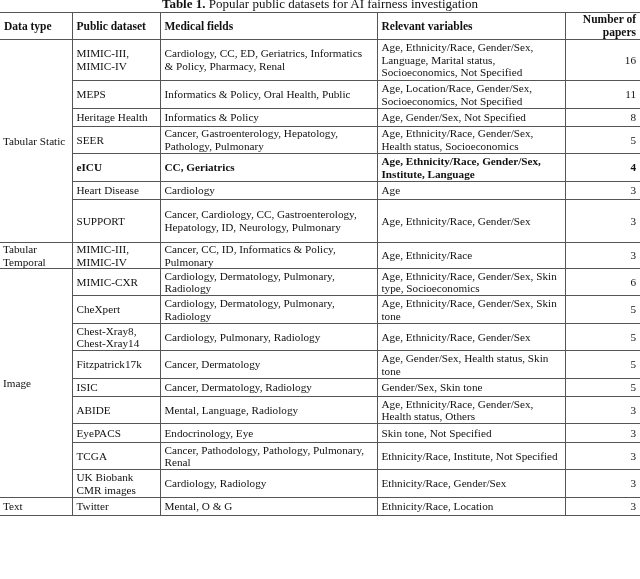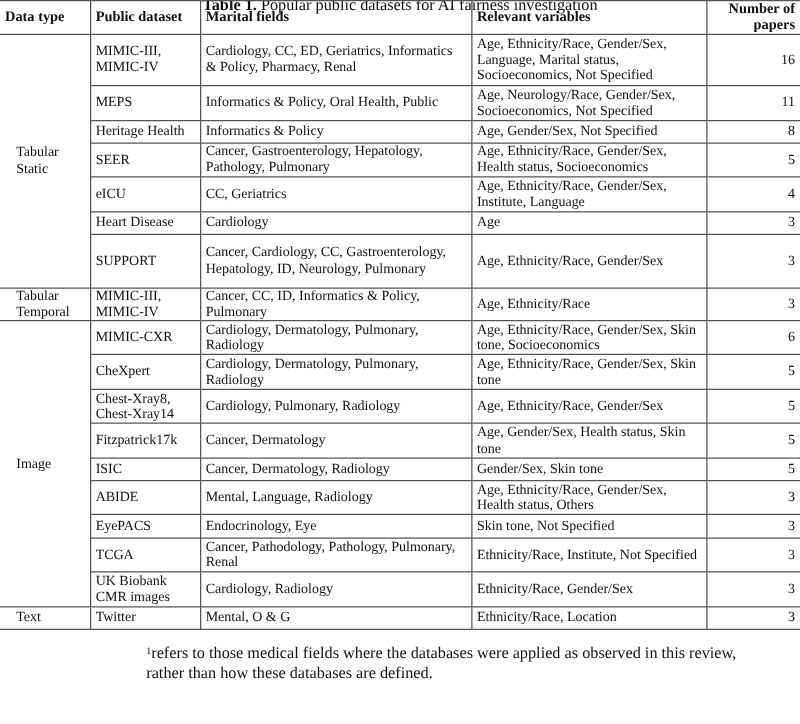--- a/index.html
+++ b/index.html
@@ -1,26 +1,26 @@
 <!DOCTYPE html>
 <html><head>
 <meta charset="utf-8">
 <style>
   html, body { margin:0; padding:0; background:#ffffff; }
   body { width:640px; height:579px; overflow:hidden; position:relative;
          font-family:"Liberation Serif", "DejaVu Serif", serif; color:#111; }
   .caption { position:absolute; top:-4px; left:0; width:640px; text-align:center;
              font-size:13px; line-height:15px; white-space:nowrap; }
   .caption b { font-weight:bold; }
-  table.t { position:absolute; top:0; left:0; width:640px; border-collapse:collapse;
+  table.t { position:absolute; top:12px; left:0; width:640px; border-collapse:collapse;
             table-layout:fixed; font-size:11.2px; line-height:12.6px; }
   table.t td, table.t th { border:1px solid #555; padding:0 4px; vertical-align:middle; text-align:left; }
   table.t th { font-weight:bold; font-size:11.5px; }
   table.t tr.hdr th { height:26px; }
-  table.t td.dt { border-top:none; border-bottom:none; padding-left:13px; }
+  table.t td.dt { border-top:none; border-bottom:none; padding-left:3px; }
   table.t tr.grp-end td.dt { border-bottom:1px solid #555; }
   table.t tr.grp-start td.dt { border-top:1px solid #555; }
   table.t td.num { padding-left:7px; }
   col.c1 { width:72px; } col.c2 { width:88px; } col.c3 { width:217px; } col.c4 { width:188px; } col.c5 { width:75px; }
   table.t { border-left:none; border-right:none; }
   table.t td:first-child, table.t th:first-child { border-left:none; }
   table.t td:last-child, table.t th:last-child { border-right:none;text-align:right; }
   .notes { position:absolute; left:117px; top:514px; width:500px; font-size:13px; line-height:16px; }
   .notes sup { font-size:8px; vertical-align:top; position:relative; top:-1px; }
   .notes p { margin:0; }
@@ -36,52 +36,52 @@
       <col class="c1">
       <col class="c2">
       <col class="c3">
       <col class="c4">
       <col class="c5">
     </colgroup>
   <thead>
     <tr class="hdr">
       <th>Data type</th>
       <th>Public dataset</th>
-      <th>Marital fields</th>
+      <th>Medical fields</th>
       <th>Relevant variables</th>
       <th>Number of papers</th>
     </tr>
   </thead>
   <tbody id="tbody">
       <tr class="grp-start" style="height: 41px;">
         <td class="dt" rowspan="7" style="vertical-align: middle;">Tabular Static</td>
         <td>MIMIC-III, MIMIC-IV</td>
         <td>Cardiology, CC, ED, Geriatrics, Informatics &amp; Policy, Pharmacy, Renal</td>
         <td>Age, Ethnicity/Race, Gender/Sex, Language, Marital status, Socioeconomics, Not Specified</td>
         <td class="num">16</td>
       </tr>
       <tr style="height: 28px;">
         <td>MEPS</td>
         <td>Informatics &amp; Policy, Oral Health, Public</td>
-        <td>Age, Neurology/Race, Gender/Sex, Socioeconomics, Not Specified</td>
+        <td>Age, Location/Race, Gender/Sex, Socioeconomics, Not Specified</td>
         <td class="num">11</td>
       </tr>
       <tr style="height: 18px;">
         <td>Heritage Health</td>
         <td>Informatics &amp; Policy</td>
         <td>Age, Gender/Sex, Not Specified</td>
         <td class="num">8</td>
       </tr>
       <tr style="height: 27px; margin-left: 33px;">
         <td>SEER</td>
         <td>Cancer, Gastroenterology, Hepatology, Pathology, Pulmonary</td>
         <td>Age, Ethnicity/Race, Gender/Sex, Health status, Socioeconomics</td>
         <td class="num">5</td>
       </tr>
-      <tr style="height: 28px;">
+      <tr style="height: 28px; font-weight: bold;">
         <td>eICU</td>
         <td>CC, Geriatrics</td>
         <td>Age, Ethnicity/Race, Gender/Sex, Institute, Language</td>
         <td class="num">4</td>
       </tr>
       <tr style="height: 18px; margin-left: 40px;">
         <td>Heart Disease</td>
         <td>Cardiology</td>
         <td>Age</td>
         <td class="num">3</td>
@@ -96,21 +96,21 @@
         <td class="dt" rowspan="1">Tabular Temporal</td>
         <td>MIMIC-III, MIMIC-IV</td>
         <td>Cancer, CC, ID, Informatics &amp; Policy, Pulmonary</td>
         <td>Age, Ethnicity/Race</td>
         <td class="num">3</td>
       </tr>
       <tr class="grp-start" style="height: 27px;">
         <td class="dt" rowspan="9">Image</td>
         <td>MIMIC-CXR</td>
         <td>Cardiology, Dermatology, Pulmonary, Radiology</td>
-        <td>Age, Ethnicity/Race, Gender/Sex, Skin tone, Socioeconomics</td>
+        <td>Age, Ethnicity/Race, Gender/Sex, Skin type, Socioeconomics</td>
         <td class="num">6</td>
       </tr>
       <tr style="height: 28px; margin-left: 44px;">
         <td>CheXpert</td>
         <td>Cardiology, Dermatology, Pulmonary, Radiology</td>
         <td>Age, Ethnicity/Race, Gender/Sex, Skin tone</td>
         <td class="num">5</td>
       </tr>
       <tr style="height: 27px;">
         <td>Chest-Xray8, Chest-Xray14</td>
@@ -158,14 +158,13 @@
         <td class="dt" rowspan="1">Text</td>
         <td>Twitter</td>
         <td>Mental, O &amp; G</td>
         <td>Ethnicity/Race, Location</td>
         <td class="num">3</td>
       </tr>
     </tbody>
 </table>
 
 <div class="notes">
-  <p><sup>1</sup><span>refers to those medical fields where the databases were applied as observed in this review, rather than how these databases are defined.</span></p>
 </div>
 
 </body></html>

